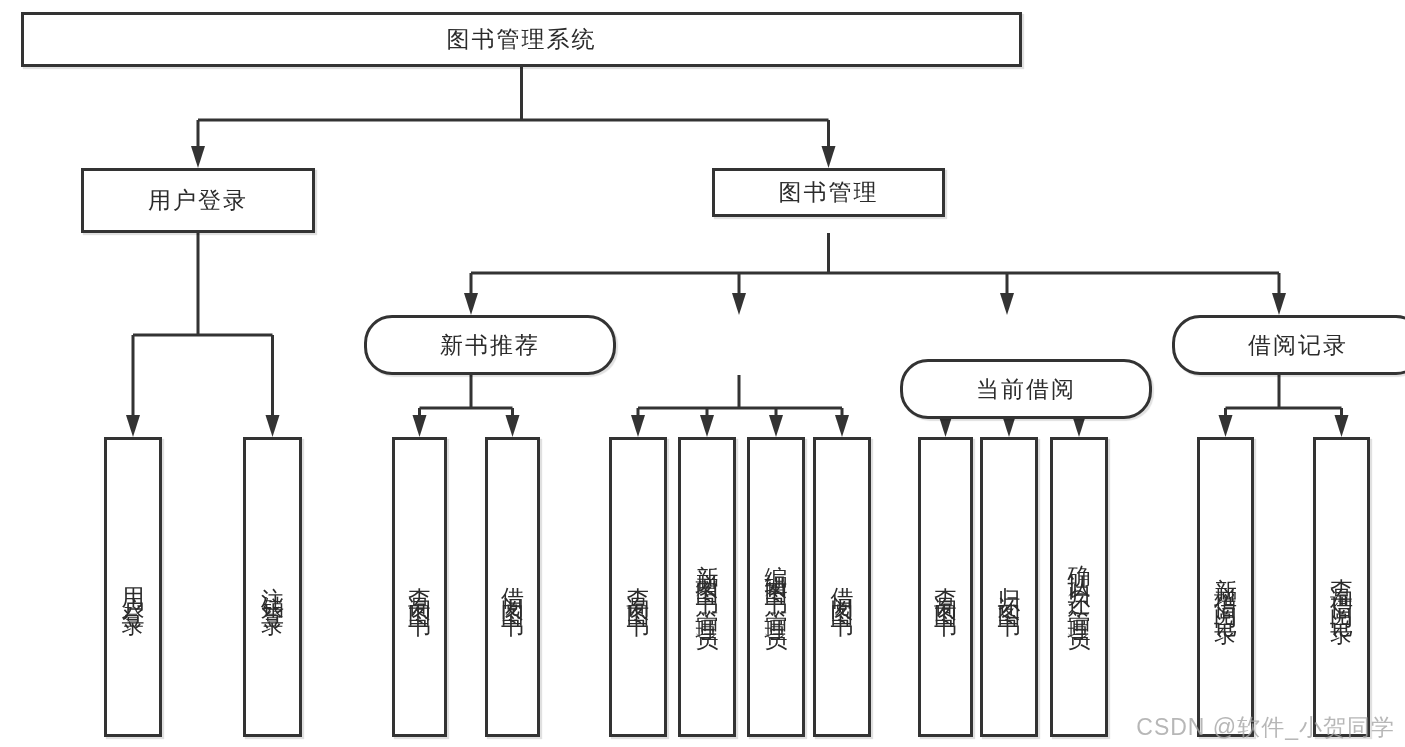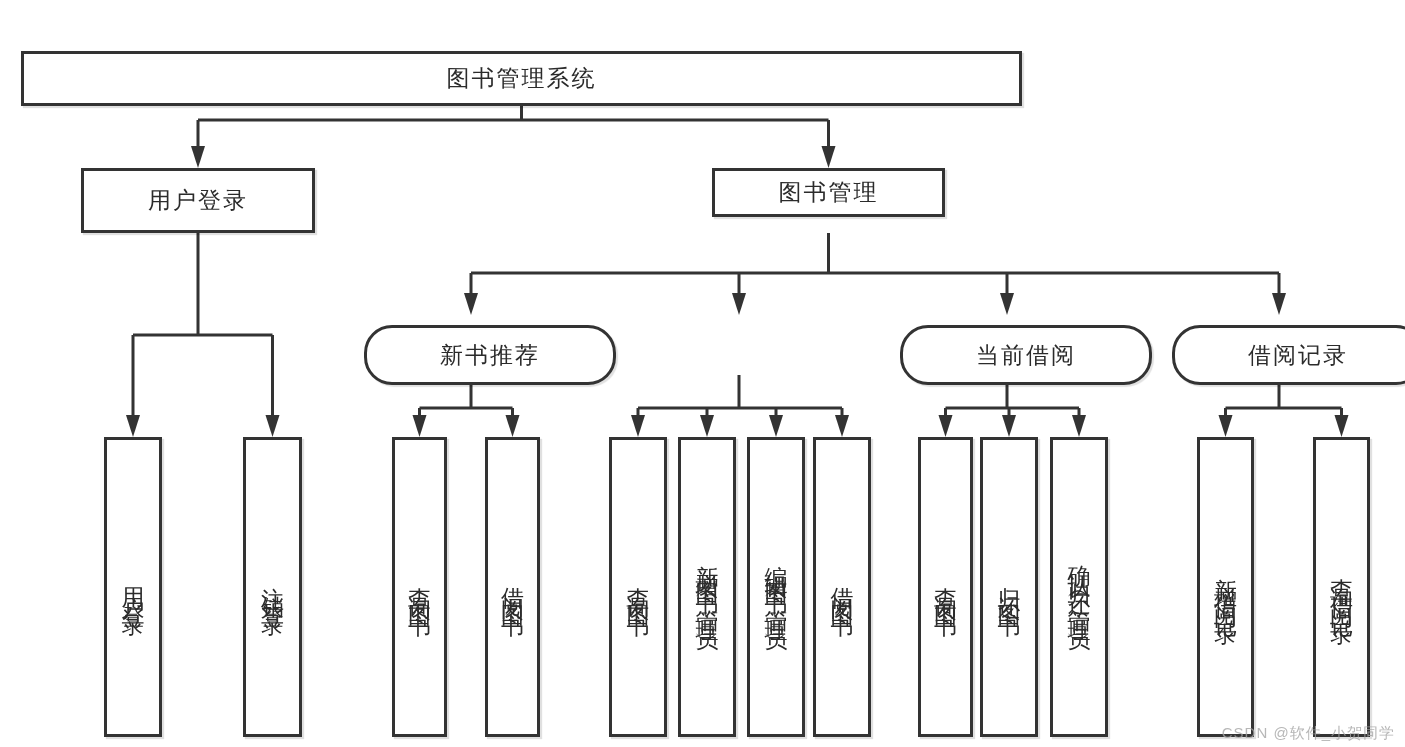--- a/index.html
+++ b/index.html
@@ -34,47 +34,47 @@
     background: #ffffff;
     display: flex;
     align-items: center;
     justify-content: center;
     color: #2b2b2b;
     font-size: 23px;
     letter-spacing: 2px;
     box-shadow: 2px 2px 1px rgba(0,0,0,0.12);
   }
   
-  .h-root { left: 21px;  top: 12px;  width: 1001px; height: 55px; margin-top: 39px; }
+  .h-root { left: 21px;  top: 12px;  width: 1001px; height: 55px; }
   .h-l2a  { left: 81px;  top: 168px; width: 234px;  height: 65px; }
   .h-l2b  { left: 712px; top: 168px; width: 233px;  height: 49px; }
-  .h-l3   { top: 325px; height: 60px; width: 252px; border-radius: 28px; }
+  .h-l3   { top: 315px; height: 60px; width: 252px; border-radius: 28px; }
   .h-s0 { left: 364px; }
   .h-s1 { left: 632px; }
-  .h-s2 { left: 900px; }
+  .h-s2 { left: 900px; margin-top: 44px; }
   .h-s3 { left: 1172px; }
   
   .vbox { top: 437px; height: 300px; width: 58px; letter-spacing: 0; }
   .vbox .vtext {
     writing-mode: vertical-lr;
     text-orientation: mixed;
     letter-spacing: 9px;
     font-size: 23px;
     line-height: 1;
     white-space: nowrap;
   }
   .g1a { left: 104px; } .g1b { left: 243px; width: 59px; }
   .g2a { left: 392px; width: 55px; } .g2b { left: 485px; width: 55px; }
   .g3a { left: 609px; } .g3b { left: 678px; } .g3c { left: 747px; } .g3d { left: 813px; }
   .g4a { left: 918px; width: 55px; } .g4b { left: 980px; } .g4c { left: 1050px; }
   .g5a { left: 1197px; width: 57px; } .g5b { left: 1313px; width: 57px; }
   .watermark {
     position: absolute;
     right: 10px; bottom: 4px;
-    font-size: 15px;
+    font-size: 23px;
     letter-spacing: 1px;
     color: rgba(165,165,165,0.8);
     z-index: 5;
     pointer-events: none;
   }
 </style>
 </head>
 <body>
 
 <div class="stage">

